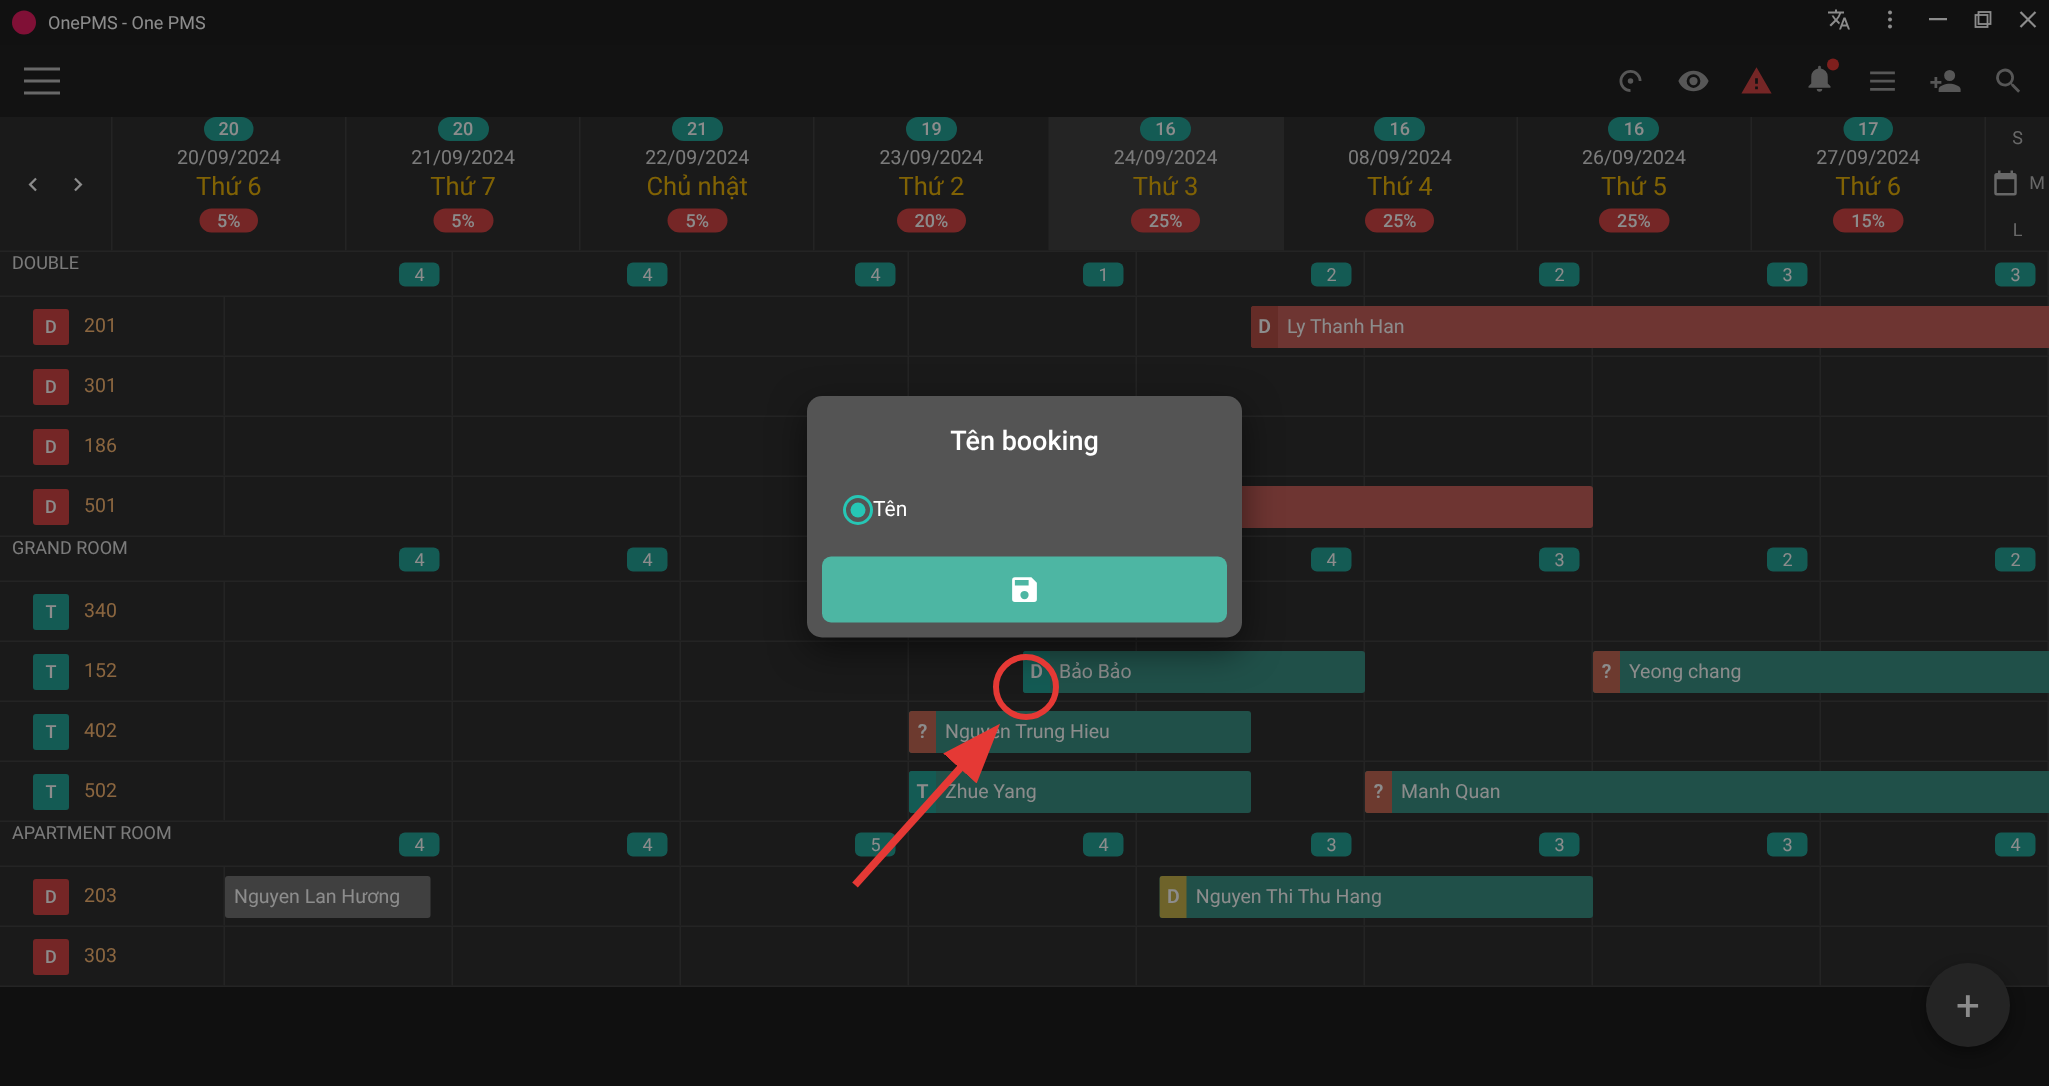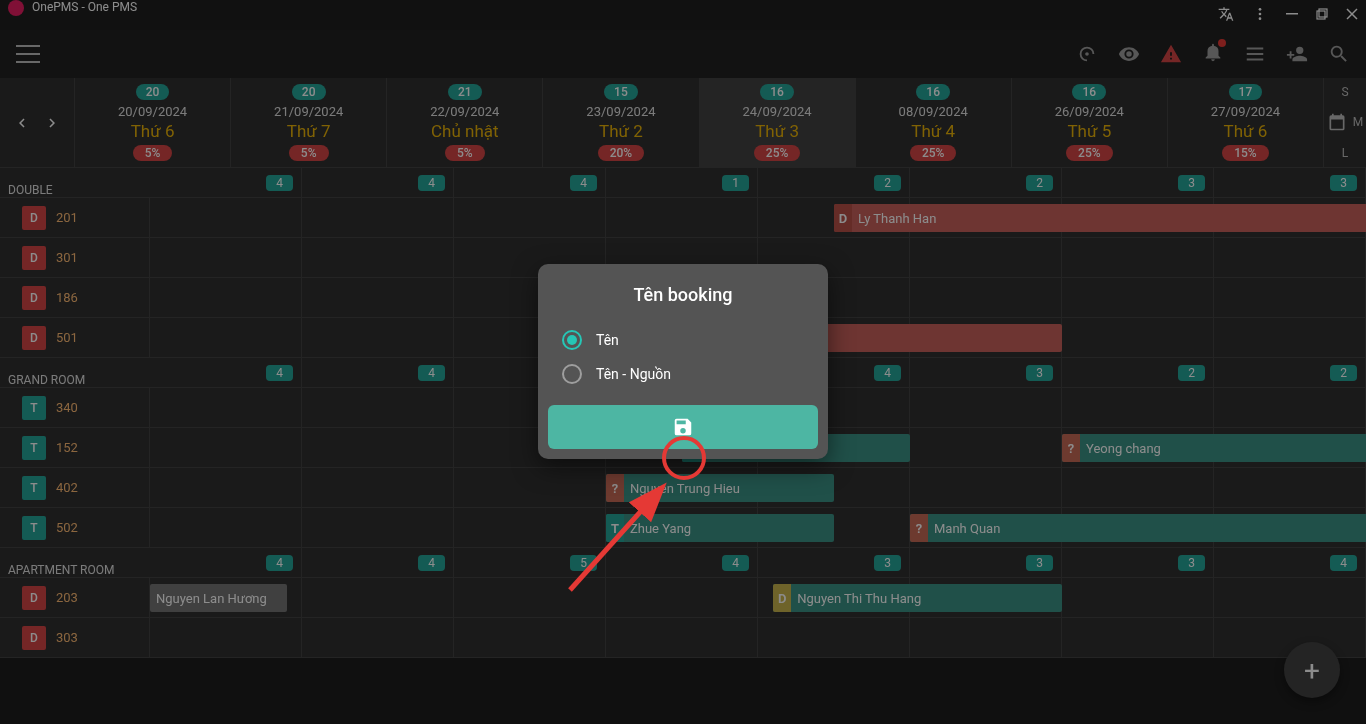--- a/index.html
+++ b/index.html
@@ -9,20 +9,21 @@
   color: #e0e0e0;
   width: 1366px;
   height: 724px;
   overflow: hidden;
   position: relative;
 }
 .titlebar {
   background: #202020;
   height: 30px;
   display: flex;
+  align-items: center;
   padding: 0 8px;
 }
 .titlebar .app-icon {
   width: 16px; height: 16px;
   background: #e91e63;
   border-radius: 50%;
   margin-right: 8px;
   display: inline-block;
 }
 .titlebar .title { color: #fff; font-size: 12px; flex: 1; }
@@ -57,21 +58,20 @@
   justify-content: center;
   gap: 12px;
   border-right: 1px solid #424242;
 }
 .cal-nav svg { width: 18px; height: 18px; fill: #fff; cursor: pointer; }
 .day-col {
   flex: 1;
   display: flex;
   flex-direction: column;
   align-items: center;
-  justify-content: center;
   gap: 2px;
   border-right: 1px solid #424242;
   position: relative;
 }
 .day-col.today { background: #424242; }
 .badge-green {
   background: #26a69a;
   color: #fff;
   padding: 1px 10px;
   border-radius: 10px;
@@ -99,21 +99,21 @@
   font-size: 12px;
 }
 .cal-right .calico { width: 20px; height: 20px; fill: #bdbdbd; }
 
 .grid {
   background: #303030;
 }
 .section-row {
   display: flex;
   height: 30px;
-  align-items: flex-end;
+  align-items: flex-start;
   border-bottom: 1px solid #424242;
 }
 .section-label {
   width: 75px;
   padding-left: 8px;
   font-size: 12px;
   color: #e0e0e0;
   white-space: nowrap;
 }
 .section-label.wide { width: 150px; }
@@ -206,21 +206,20 @@
   background: #545454;
   border-radius: 10px;
   padding: 20px 0 10px 0;
   z-index: 60;
   box-shadow: 0 8px 24px rgba(0,0,0,0.5);
 }
 .dialog h3 { color: #fff; text-align: center; font-size: 18px; font-weight: 500; margin-bottom: 18px; }
 .radio-row {
   display: flex;
   align-items: center;
-  gap: 14px;
   padding: 7px 24px;
   cursor: pointer;
 }
 .radio {
   width: 20px; height: 20px;
   border: 2px solid #9e9e9e;
   border-radius: 50%;
   display: flex; align-items: center; justify-content: center;
 }
 .radio.sel { border-color: #26c6b5; }
@@ -371,21 +370,21 @@
         <span class="day-name">Thứ 7</span>
         <span class="badge-red">5%</span>
       </div>
       <div class="day-col">
         <span class="badge-green">21</span>
         <span class="day-date">22/09/2024</span>
         <span class="day-name">Chủ nhật</span>
         <span class="badge-red">5%</span>
       </div>
       <div class="day-col">
-        <span class="badge-green">15</span>
+        <span class="badge-green">19</span>
         <span class="day-date">23/09/2024</span>
         <span class="day-name">Thứ 2</span>
         <span class="badge-red">20%</span>
       </div>
       <div class="day-col today">
         <span class="badge-green">16</span>
         <span class="day-date">24/09/2024</span>
         <span class="day-name">Thứ 3</span>
         <span class="badge-red">25%</span>
       </div>
@@ -704,24 +703,20 @@
     </div>
   </div>
 
 <div class="overlay"></div>
 <div class="dialog">
   <h3>Tên booking</h3>
   <div id="radio-list">
       <div class="radio-row">
         <span class="radio sel"></span>
         <span class="radio-label">Tên</span>
-      </div>
-      <div class="radio-row">
-        <span class="radio "></span>
-        <span class="radio-label">Tên - Nguồn</span>
       </div>
     </div>
   <div class="save-btn">
     <svg viewBox="0 0 24 24">
         <path d="M17 3H5a2 2 0 00-2 2v14a2 2 0 002 2h14a2 2 0 002-2V7l-4-4zm-5 16a3 3 0 110-6 3 3 0 010 6zm3-10H5V5h10v4z"></path>
       </svg>
   </div>
 </div>
 <div class="red-ring"></div>
 <svg class="red-arrow" viewBox="0 0 130 130">

